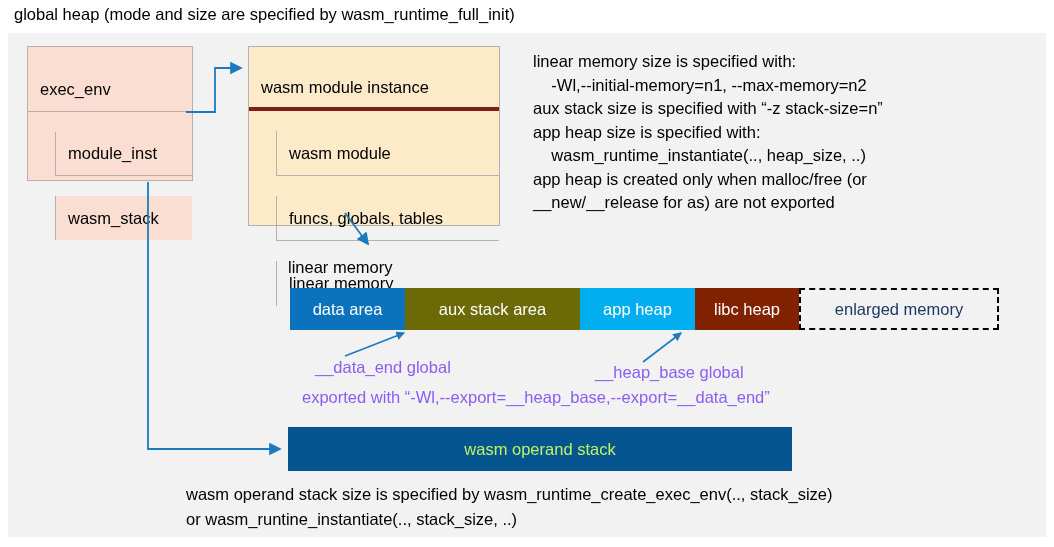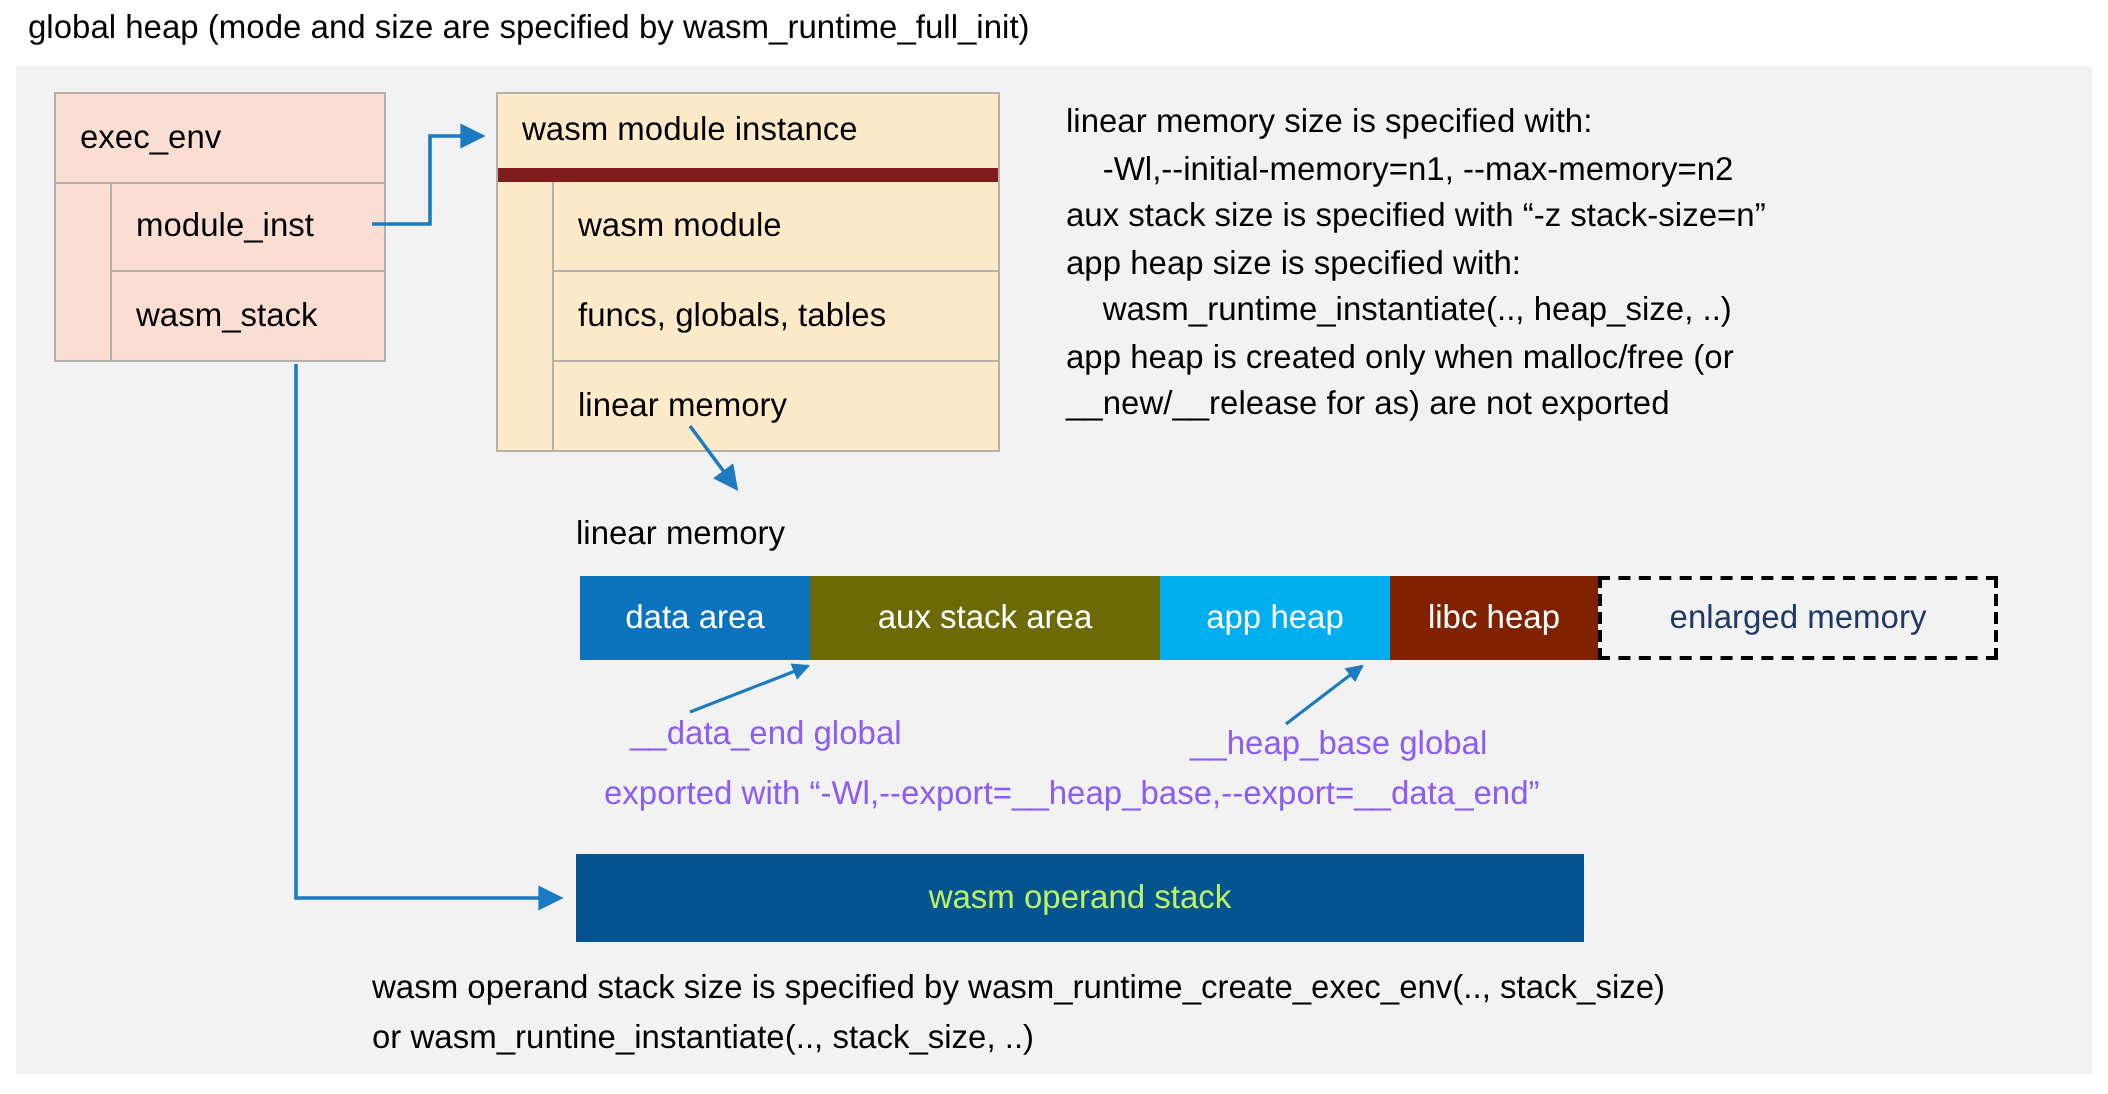--- a/index.html
+++ b/index.html
@@ -11,35 +11,35 @@
   #caption{
     position:absolute;left:14px;top:4px;width:900px;
     font-size:16.5px;line-height:20px;color:#000;white-space:nowrap;
   }
   #panel{
     position:absolute;left:8px;top:33px;width:1038px;height:504px;
     background:#f2f2f2;
   }
   
   .vbox{position:absolute;box-sizing:border-box;}
-  .row{box-sizing:border-box;display:flex;align-items:center;}
+  .row{box-sizing:border-box;display:flex;align-items:center;margin-top:20px;}
   .cellpad{padding-left:12px;}
 
   
   #execenv{left:27px;top:46px;width:166px;height:135px;
            border:1px solid #b5b0ab;background:#fbded2;}
   #execenv .hdr{height:45px;border-bottom:1px solid #b5b0ab;font-size:16.5px;}
   #execenv .sub{height:44px;margin-left:27px;border-left:1px solid #b5b0ab;
                 border-bottom:1px solid #b5b0ab;font-size:16.5px;background:#fbded2;}
   #execenv .sub.last{border-bottom:none;height:44px;}
 
   
   #modinst{left:248px;top:46px;width:252px;height:180px;
            border:1px solid #b5b0ab;background:#fdeac8;}
-  #modinst .hdr{height:44px;border-bottom:7px solid #7f1d1d;font-size:16.5px;}
+  #modinst .hdr{height:44px;border-bottom:4px solid #7f1d1d;font-size:16.5px;}
   #modinst .sub{height:45px;margin-left:27px;border-left:1px solid #b5b0ab;
                 border-bottom:1px solid #b5b0ab;font-size:16.5px;}
   #modinst .sub.last{border-bottom:none;}
 
   
   #notes{position:absolute;left:533px;top:50px;width:500px;
          font-size:16.5px;line-height:23.5px;white-space:pre;color:#000;}
 
   
   #lm-label{position:absolute;left:288px;top:258px;font-size:16.5px;color:#000;}

